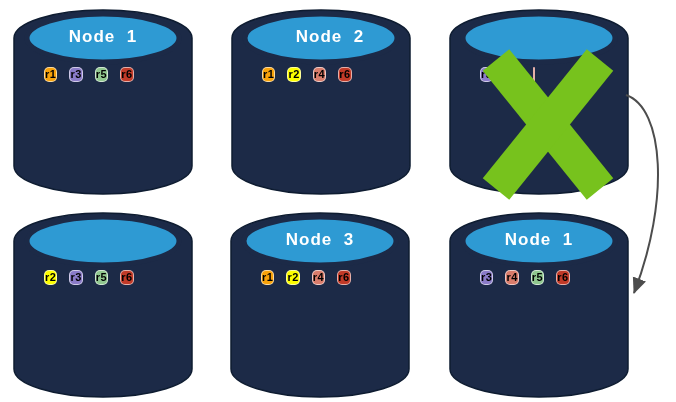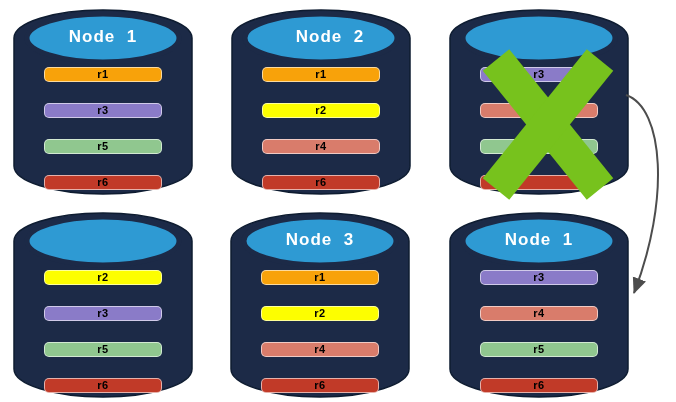--- a/index.html
+++ b/index.html
@@ -10,21 +10,21 @@
   }
   .node { position:absolute; width:180px; height:188px; }
   .cyl  { position:absolute; left:0; top:0; width:180px; height:188px; display:block; }
   .title{
     position:absolute; top:19px; left:0; right:0;
     text-align:center; color:#ffffff; font-weight:bold;
     font-size:17px; letter-spacing:1px; white-space:pre;
   }
   .bars {
     position:absolute; top:59px; left:31px; width:118px;
-    display:flex; flex-direction:column; gap:21px;
+    display:flex; flex-direction:row; gap:12px;
   }
   .bar {
     height:13px; border-radius:5px;
     border:1px solid rgba(255,255,255,0.6);
     box-sizing:content-box;
     display:flex; align-items:center; justify-content:center;
   }
   .bar-label {
     font-weight:bold; font-size:11px; line-height:11px;
     color:#000000; letter-spacing:0.5px;

